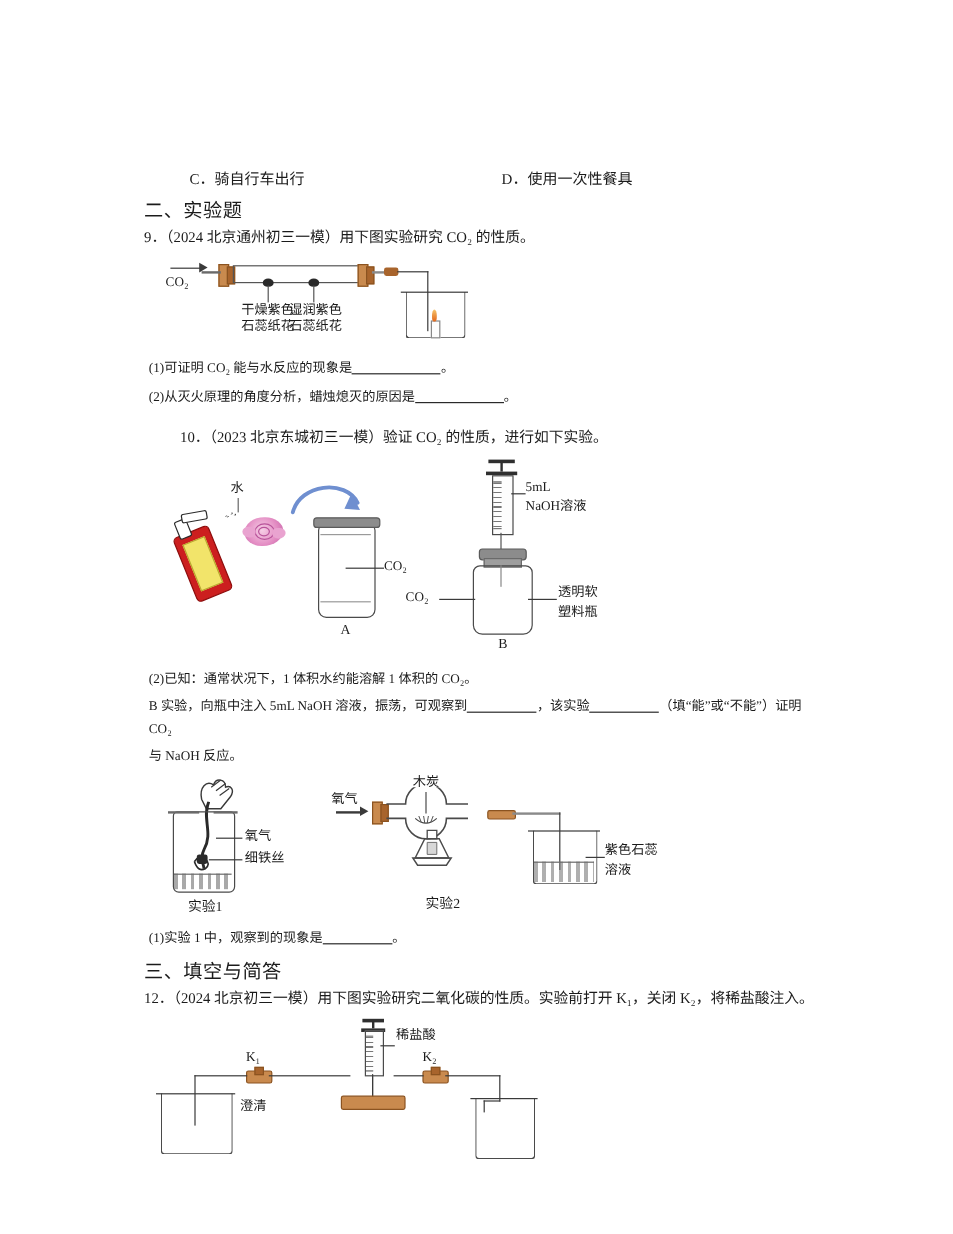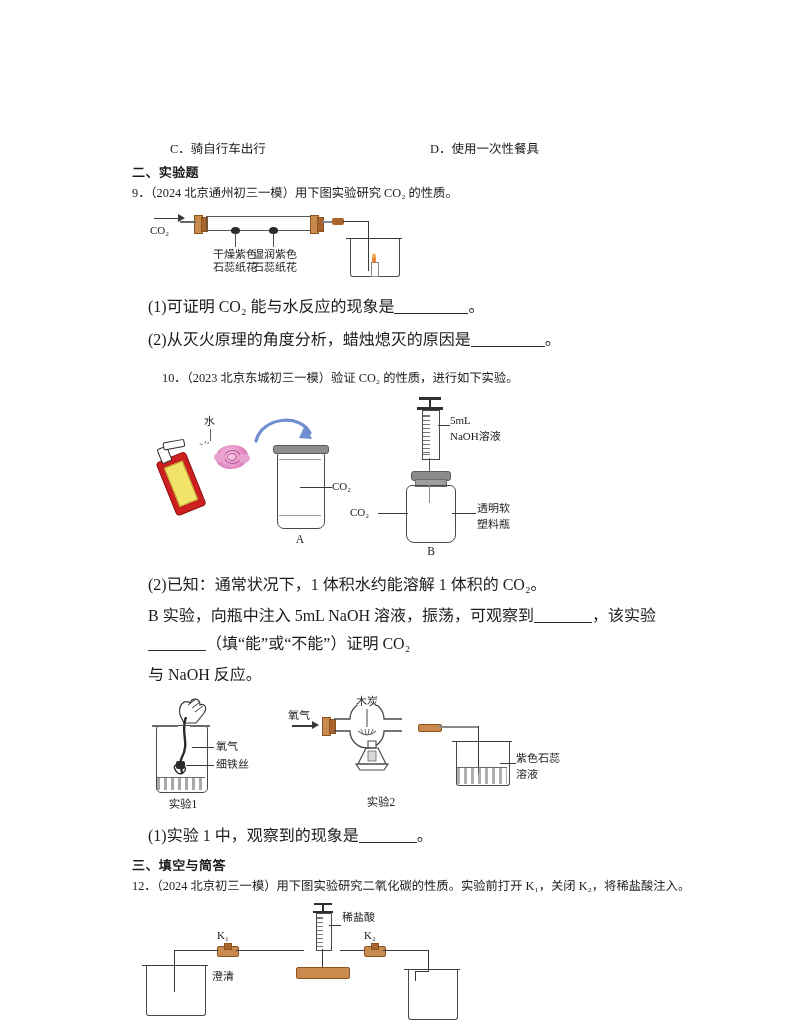--- a/index.html
+++ b/index.html
@@ -6,52 +6,52 @@
   body{
     width:794px;height:1028px;
     background:#ffffff;
     font-family:"Liberation Serif","DejaVu Serif",serif;
     color:#1b1b1b;
     position:relative;
     overflow:hidden;
   }
   .page{
     position:absolute;
-    left:12px;top:0;width:698px;height:1028px;
+    left:0;top:0;width:698px;height:1028px;
   }
   .content{
     position:absolute;
     left:120px;top:140px;
     width:568px;
   }
   
   .opt-row{
     display:flex;
     font-size:12.5px;
     line-height:1.5;
     margin-bottom:3px;
   }
   .opt-c{margin-left:38px;width:250px;}
   .opt-d{margin-left:10px;}
   .section-head{
-    font-weight:bold;
-    font-size:13px;
+    font-weight:normal;
+    font-size:16px;
     margin:2px 0 3px 0;
     letter-spacing:.4px;
   }
   .qline{
     font-size:12.3px;
     line-height:1.62;
     margin:2px 0 2px 0;
     text-align:left;
   }
   .sub{
-    font-size:16px;
+    font-size:11px;
     line-height:1.9;
-    margin:3px 16px;
+    margin:3px 4px;
   }
   .blank{
     display:inline-block;
     border-bottom:1px solid #2a2a2a;
     vertical-align:-2px;
   }
   .b-md{width:58px;}
   .b-lg{width:74px;}
   .fig{position:relative;margin:6px 0 4px 0;}
   .cap{font-size:11.5px;text-align:center;}

